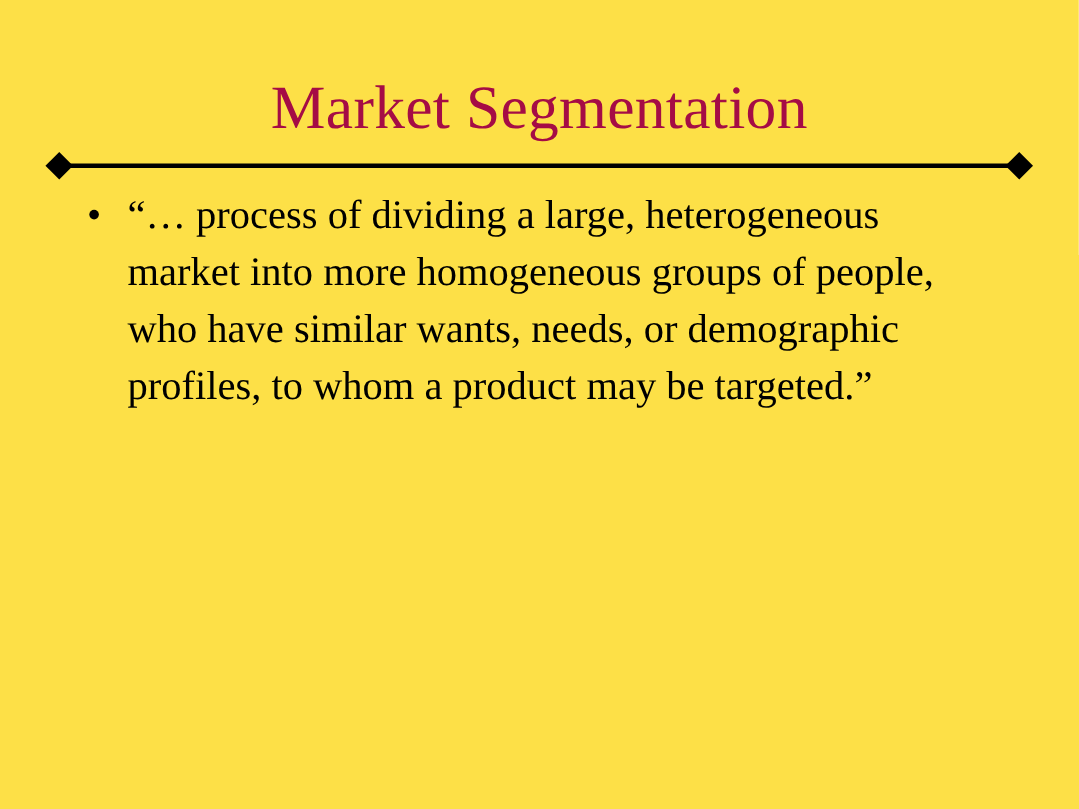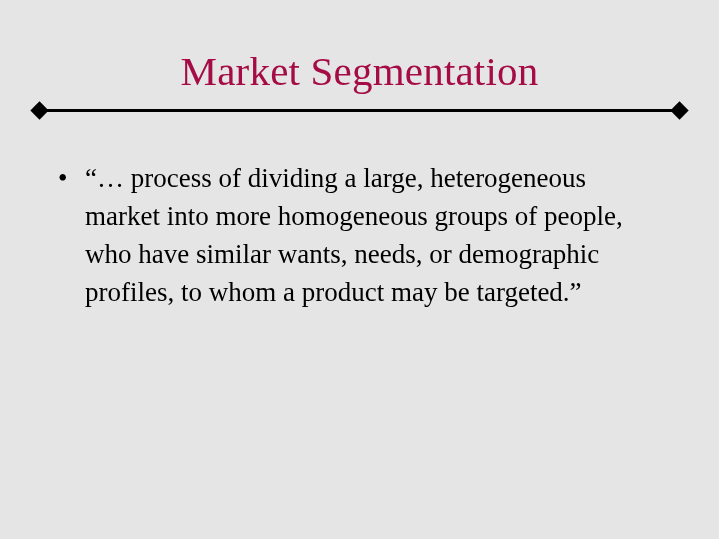--- a/index.html
+++ b/index.html
@@ -9,21 +9,21 @@
   }
   body {
     background: #ffffff;
     font-family: "Liberation Serif", "DejaVu Serif", serif;
   }
 
   .slide {
     position: relative;
     width: 719px;
     height: 539px;
-    background: #e5e5e5;
+    background: #fde047;
     overflow: hidden;
   }
 
   
   .slide-title {
     position: absolute;
     left: 0;
     top: 48px;
     width: 719px;
     text-align: center;
@@ -83,21 +83,20 @@
     position: absolute;
     left: 9px;
     top: 0;
     font-size: 27px;
     line-height: 38px;
     color: #000000;
   }
   .bullet-text {
     display: block;
     max-width: 540px;
-    margin-top: 35px;
   }
 </style>
 </head>
 <body>
 
 <div class="slide">
 
   <div class="slide-title">Market Segmentation</div>
 
   <div class="divider">

